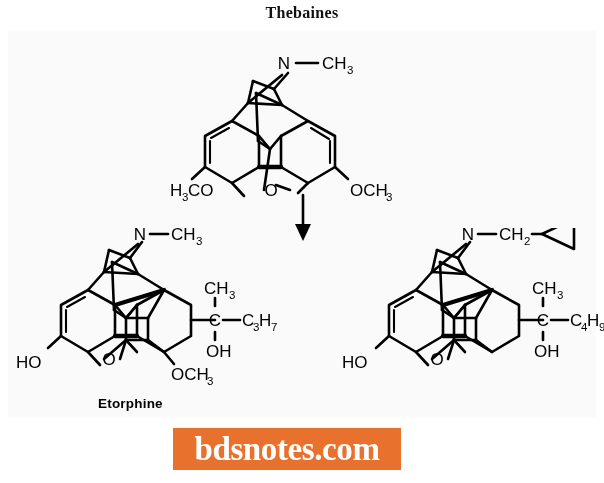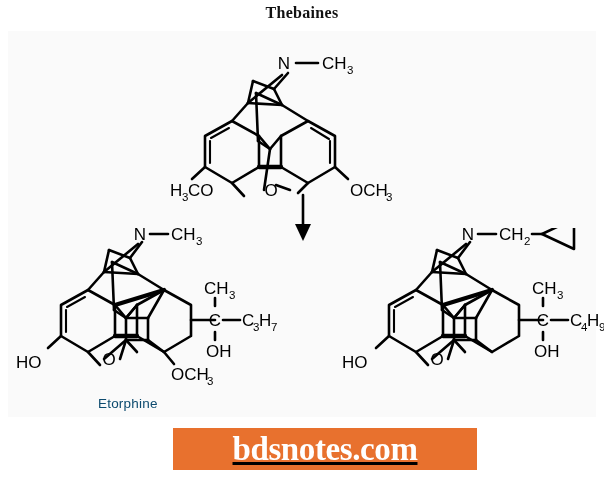--- a/index.html
+++ b/index.html
@@ -45,40 +45,39 @@
     display: block;
   }
   #thebaine-svg { left: 170px; top: 33px; }
   #etorphine-svg { left: 8px; top: 228px; }
   #buprenorphine-svg { left: 336px; top: 228px; }
   #arrow-svg { left: 286px; top: 193px; }
 
   .cmp-name {
     position: absolute;
     font-family: "Liberation Sans", sans-serif;
-    font-weight: normal;
+    font-weight: bold;
     font-size: 13.5px;
-    color: #0c4a6e;
+    color: #000000;
     letter-spacing: 0.2px;
     white-space: nowrap;
   }
   #etorphine-name { left: 98px; top: 396px; }
   #buprenorphine-name { left: 409px; top: 396px; }
 
   .watermark {
     position: absolute;
     left: 173px;
     top: 428px;
-    width: 304px;
+    width: 228px;
     height: 42px;
     background: #e8712e;
     display: flex;
     align-items: center;
     justify-content: center;
-    text-decoration: underline;
   }
   .watermark-text {
     font-family: "Liberation Serif", serif;
     font-weight: bold;
     font-size: 33px;
     color: #ffffff;
     letter-spacing: -0.4px;
     line-height: 1;
   }
   text {

